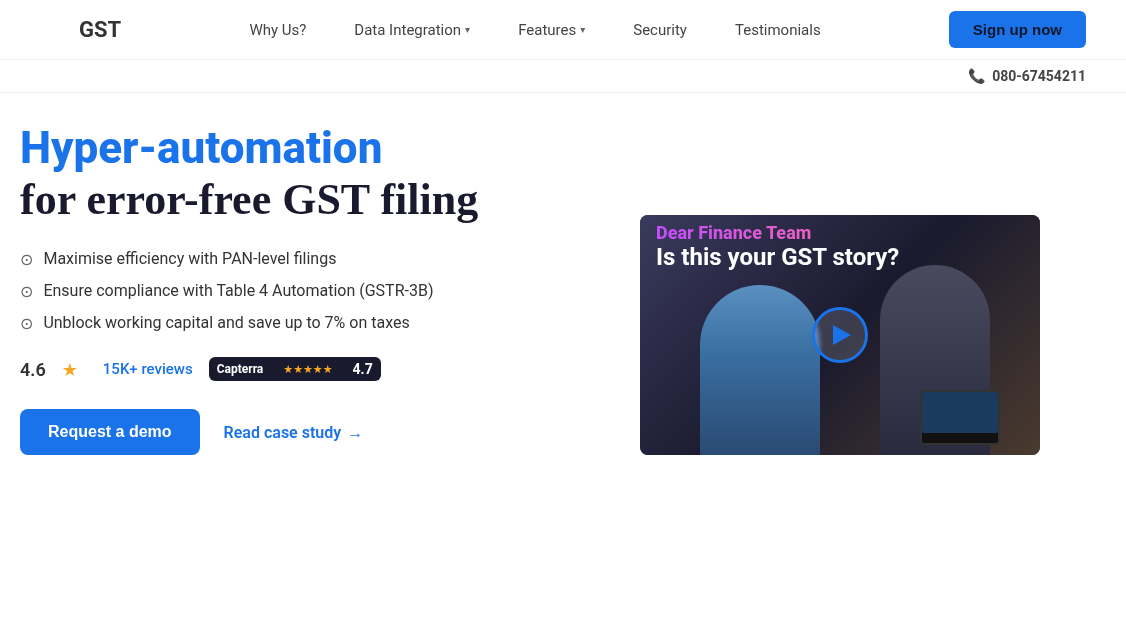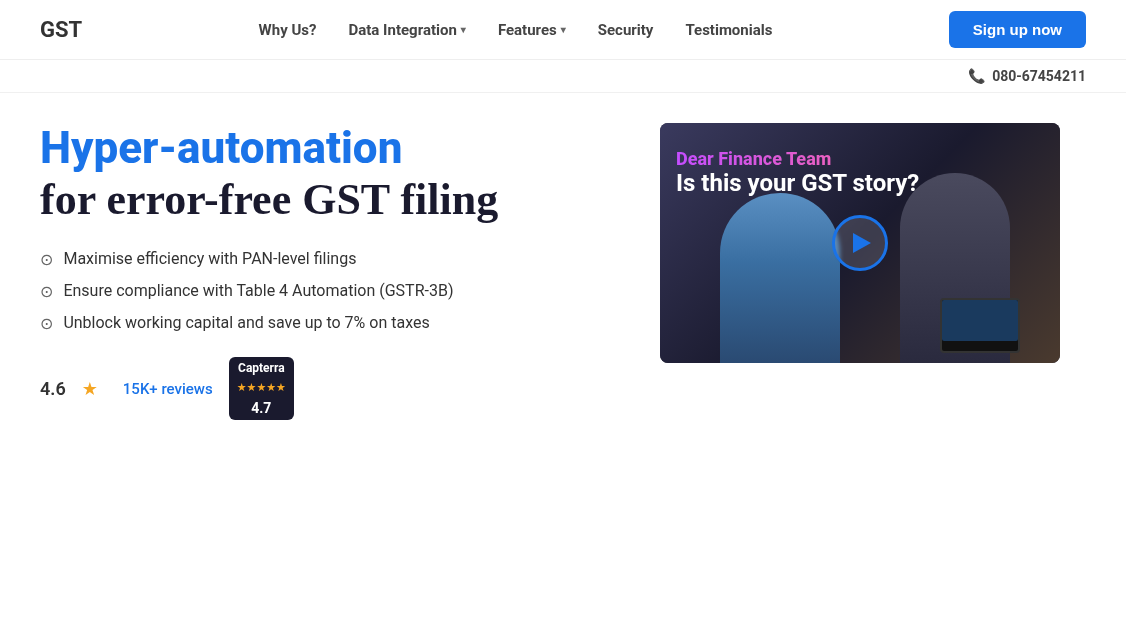--- a/index.html
+++ b/index.html
@@ -17,43 +17,43 @@
       align-items: center;
       justify-content: space-between;
       padding: 0 40px;
       height: 60px;
       border-bottom: 1px solid #eee;
     }
     .logo {
       font-size: 22px;
       font-weight: 700;
       color: #333;
+      margin-left: 39px;
     }
     .nav {
       display: flex;
       align-items: center;
-      gap: 32px;
-      font-weight: bold;
+      gap: 48px;
     }
     .nav-item {
       font-size: 15px;
       color: #444;
       cursor: pointer;
       display: flex;
       align-items: center;
       gap: 4px;
       text-decoration: none;
     }
     .chevron {
       font-size: 10px;
       color: #666;
     }
     .signup-btn {
       background: #1a73e8;
-      color: #ffffff;
+      color: #0f172a;
       border: none;
       border-radius: 6px;
       padding: 10px 24px;
       font-size: 15px;
       font-weight: 600;
       cursor: pointer;
     }
 
     
     .phone-bar {
@@ -70,23 +70,23 @@
     }
     .phone-number {
       font-size: 14px;
       color: #444;
       font-weight: bold;
     }
 
     
     .main {
       display: flex;
-      padding: 30px 40px 30px 40px;
+      padding: 30px 40px 30px 20px;
       gap: 60px;
-      align-items: flex-start;
+      align-items: flex-end;
     }
 
     
     .left {
       flex: 1;
       max-width: 560px;
     }
     .headline {
       font-size: 44px;
       font-weight: 800;
@@ -141,22 +141,21 @@
       font-size: 15px;
       font-weight: 500;
       margin-left: 9px;
     }
     .capterra-badge {
       display: flex;
       align-items: center;
       background: #1a1a2e;
       border-radius: 6px;
       padding: 4px 8px;
-      gap: 6px;
-      flex-direction: column;
+      gap: 20px;
     }
     .capterra-logo {
       color: #fff;
       font-size: 12px;
       font-weight: 700;
     }
     .capterra-stars {
       color: #f5a623;
       font-size: 11px;
     }
@@ -224,21 +223,21 @@
       width: 110px;
       height: 190px;
       background: linear-gradient(180deg, #4a4a5e 0%, #2a2a3e 100%);
       border-radius: 55px 55px 0 0;
       position: absolute;
       bottom: 0;
       right: 50px;
     }
     .video-overlay-text {
       position: absolute;
-      top: 25px;
+      top: 7px;
       left: 16px;
     }
     .dear-finance {
       font-size: 18px;
       font-weight: 800;
       background: linear-gradient(90deg, #c44dff, #ff6b9d);
       -webkit-background-clip: text;
       -webkit-text-fill-color: transparent;
       background-clip: text;
     }
@@ -345,20 +344,27 @@
       <span class="rating-score">4.6</span>
       <span class="star">★</span>
       <a class="reviews-link">15K+ reviews</a>
       <div class="capterra-badge">
         <span class="capterra-logo">Capterra</span>
         <span class="capterra-stars">★★★★★</span>
         <span class="capterra-score">4.7</span>
       </div>
     </div>
 
+    <div class="cta-buttons">
+      <button class="demo-btn">Request a demo</button>
+      <a class="case-study-link">
+        <span>Read case study</span>
+        <span>→</span>
+      </a>
+    </div>
   </div>
 
   <div class="right">
     <div class="video-container">
       <div class="video-bg">
 
         <div class="person-left"></div>
         <div class="person-right"></div>
         <div class="laptop">
           <div class="laptop-screen"></div>

